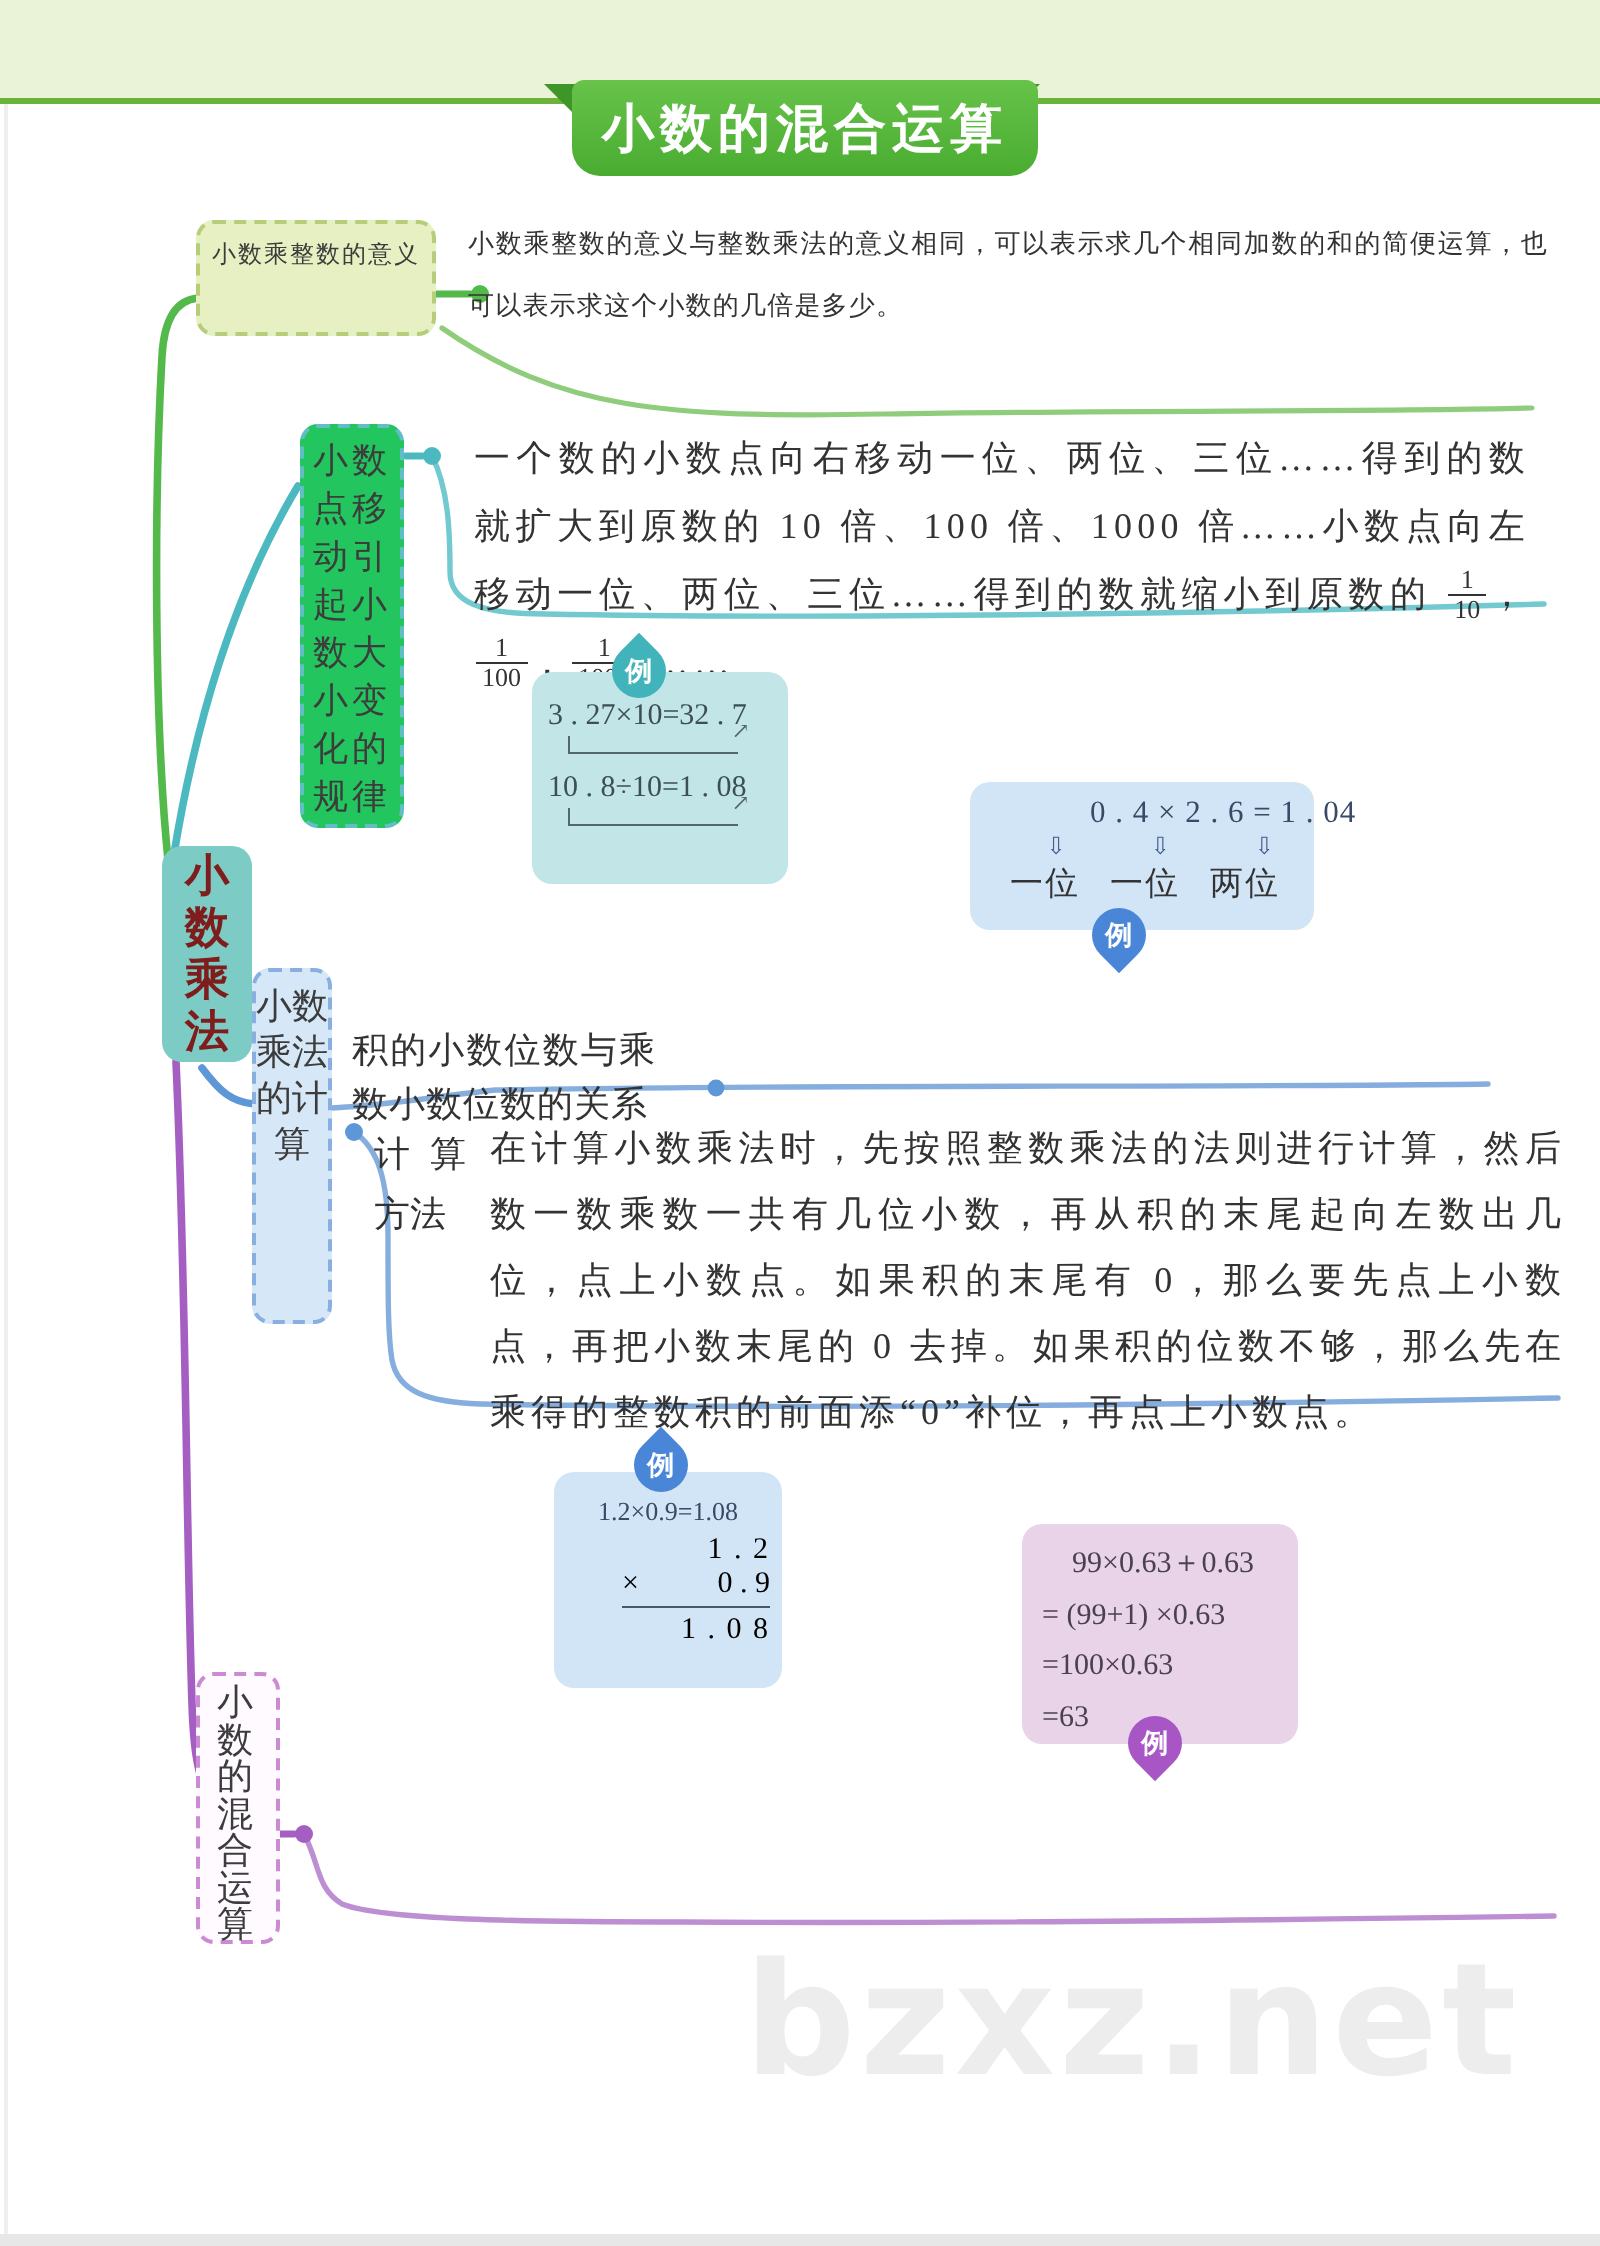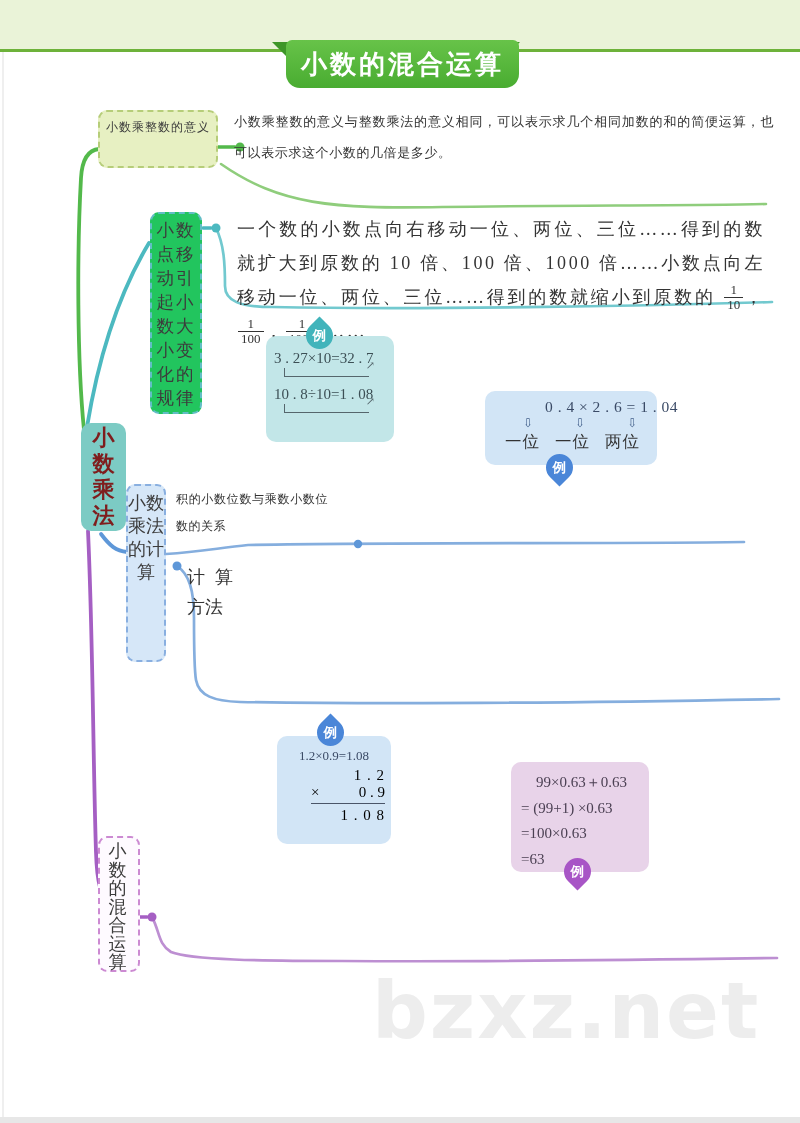--- a/index.html
+++ b/index.html
@@ -34,21 +34,21 @@
   .b2label{left:150px;top:212px;width:52px;height:202px;background:#22c55e;border:2px dashed #62bec5;
         font-size:17.5px;line-height:24px;letter-spacing:2px;padding:4px 0;}
   .b3label{left:126px;top:484px;width:40px;height:178px;background:#d6e7f8;border:2px dashed #89afe0;
         font-size:18px;line-height:23px;padding:6px 0;}
   .b4label{left:98px;top:836px;width:42px;height:136px;background:#fefaff;border:2px dashed #cc8ad2;
         font-size:18px;line-height:18.5px;letter-spacing:3px;padding:4px 0 2px;}
   
   .txt{position:absolute;z-index:2;color:#333;text-align:justify;}
   .b1text{left:234px;top:106px;width:540px;font-size:13px;line-height:31px;letter-spacing:0.6px;}
   .b2text{left:237px;top:212px;width:528px;font-size:18px;line-height:34px;letter-spacing:2.6px;}
-  .sub1label{left:176px;top:486px;width:152px;font-size:12px;line-height:27px;letter-spacing:0.5px;}
+  .sub1label{left:176px;top:512px;width:152px;font-size:18px;line-height:27px;letter-spacing:0.5px;}
   .sub1text{left:374px;top:480px;width:405px;font-size:18px;line-height:29px;letter-spacing:2.6px;}
   .sub2label{left:187px;top:562px;width:46px;font-size:18px;line-height:30px;}
   .sub2text{left:245px;top:558px;width:538px;font-size:18px;line-height:33px;letter-spacing:2.5px;}
   .b4text{left:178px;top:892px;width:610px;font-size:18px;line-height:33px;letter-spacing:2px;}
   
   .frac{display:inline-block;text-align:center;vertical-align:-6px;font-size:13px;line-height:1.1;
         letter-spacing:0;margin:0 1px;}
   .frac .den{display:block;border-top:1.3px solid #333;padding:0 3px;}
   .frac .num{display:block;}
   
@@ -175,20 +175,21 @@
   </div>
   <div class="badge point-down bg-blue badge-blue1">
     <span>例</span>
   </div>
 
   <div class="node lbl b3label">
     <span>小数乘法的计算</span>
   </div>
   <div class="txt sub1label">积的小数位数与乘数小数位数的关系</div>
   <div class="txt sub2label">计算方法</div>
+  <div class="txt sub2text">在计算小数乘法时，先按照整数乘法的法则进行计算，然后数一数乘数一共有几位小数，再从积的末尾起向左数出几位，点上小数点。如果积的末尾有 0，那么要先点上小数点，再把小数末尾的 0 去掉。如果积的位数不够，那么先在乘得的整数积的前面添“0”补位，再点上小数点。</div>
 
   <div class="exbox ex-mult">
     <div class="eq">1.2×0.9=1.08</div>
     <div class="mcol">
       <div class="mrow">1 . 2</div>
       <div class="msign">
         <span>×</span>
         <span>0 . 9</span>
       </div>
       <div class="mrow mres">1 . 0 8</div>

